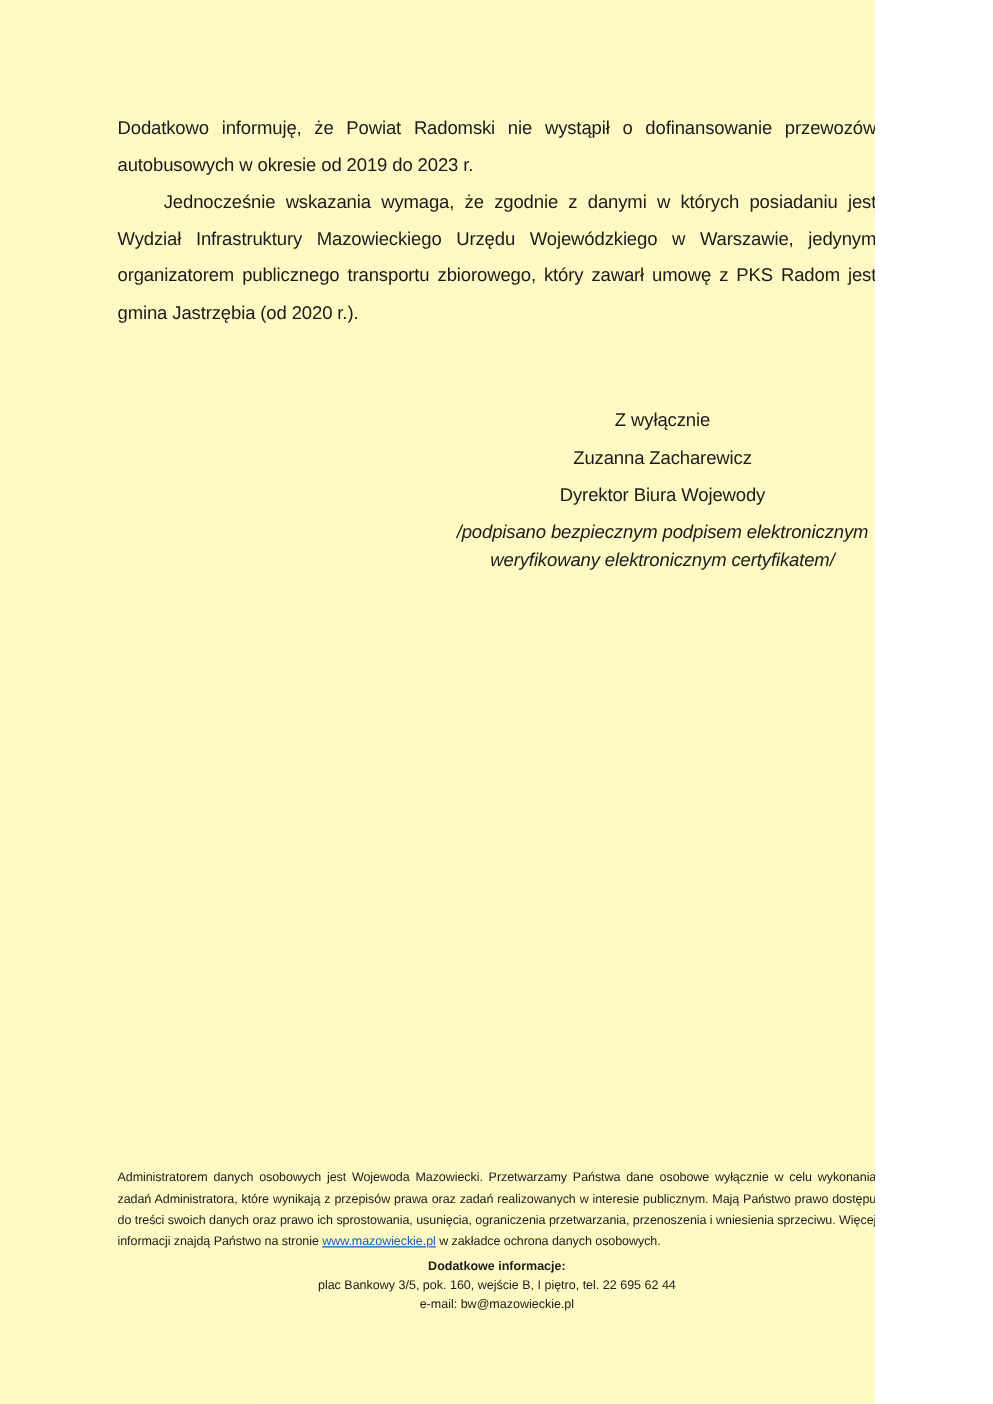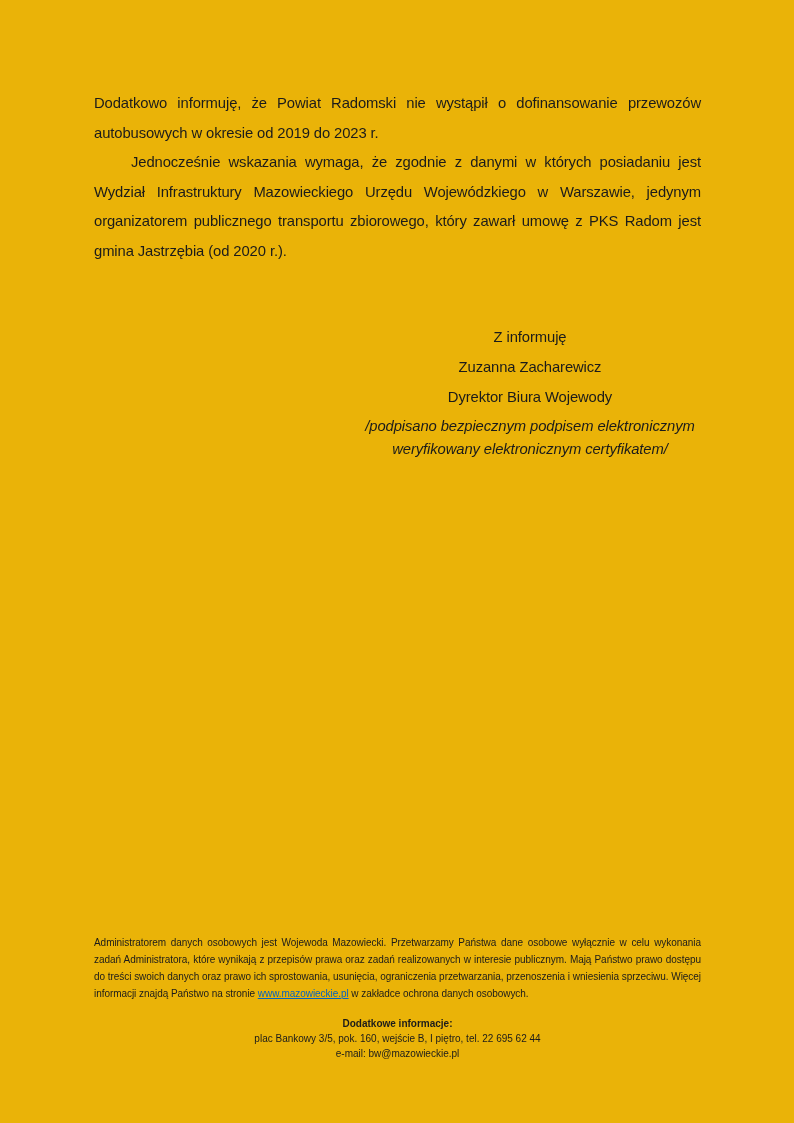--- a/index.html
+++ b/index.html
@@ -1,20 +1,20 @@
 <!DOCTYPE html>
 <html lang="pl"><head>
 <meta charset="utf-8">
 <style>
   html, body { margin: 0; padding: 0; background: #ffffff; }
   .page {
     position: relative;
-    width: 794px;
+    width: 700px;
     height: 1123px;
-    background: #eab308;
+    background: #fef9c3;
     font-family: "Liberation Sans", "DejaVu Sans", sans-serif;
     color: #1b1b1b;
     overflow: hidden;
   }
   .letter-body {
     position: absolute;
     left: 94px;
     top: 89px;
     width: 607px;
     font-size: 14.8px;
@@ -55,38 +55,38 @@
     margin: 0;
     text-align: justify;
     letter-spacing: -0.05px;
   }
   .link {
     color: #0563c1;
     text-decoration: underline;
     cursor: pointer;
   }
   .contact {
-    margin-top: 14px;
+    margin-top: 4px;
     text-align: center;
     line-height: 15.2px;
   }
   .contact-heading { font-weight: bold; }
 </style>
 </head>
 <body>
 
 <div class="page">
 
   <div class="letter-body">
     <p class="para">Dodatkowo informuję, że Powiat Radomski nie wystąpił o dofinansowanie przewozów autobusowych w okresie od 2019 do 2023 r.</p>
     <p class="para indent">Jednocześnie wskazania wymaga, że zgodnie z danymi w których posiadaniu jest Wydział Infrastruktury Mazowieckiego Urzędu Wojewódzkiego w Warszawie, jedynym organizatorem publicznego transportu zbiorowego, który zawarł umowę z PKS Radom jest gmina Jastrzębia (od 2020 r.).</p>
   </div>
 
   <div class="signature">
-    <div>Z informuję</div>
+    <div>Z wyłącznie</div>
     <div>Zuzanna Zacharewicz</div>
     <div>Dyrektor Biura Wojewody</div>
     <div class="esign">
       <div>/podpisano bezpiecznym podpisem elektronicznym</div>
       <div>weryfikowany elektronicznym certyfikatem/</div>
     </div>
   </div>
 
   <div class="footer">
     <p class="gdpr"><span>Administratorem danych osobowych jest Wojewoda Mazowiecki. Przetwarzamy Państwa dane osobowe wyłącznie w celu wykonania zadań Administratora, które wynikają z przepisów prawa oraz zadań realizowanych w interesie publicznym. Mają Państwo prawo dostępu do treści swoich danych oraz prawo ich sprostowania, usunięcia, ograniczenia przetwarzania, przenoszenia i wniesienia sprzeciwu. Więcej informacji znajdą Państwo na stronie </span><a class="link" href="#">www.mazowieckie.pl</a><span> w zakładce ochrona danych osobowych.</span></p>

